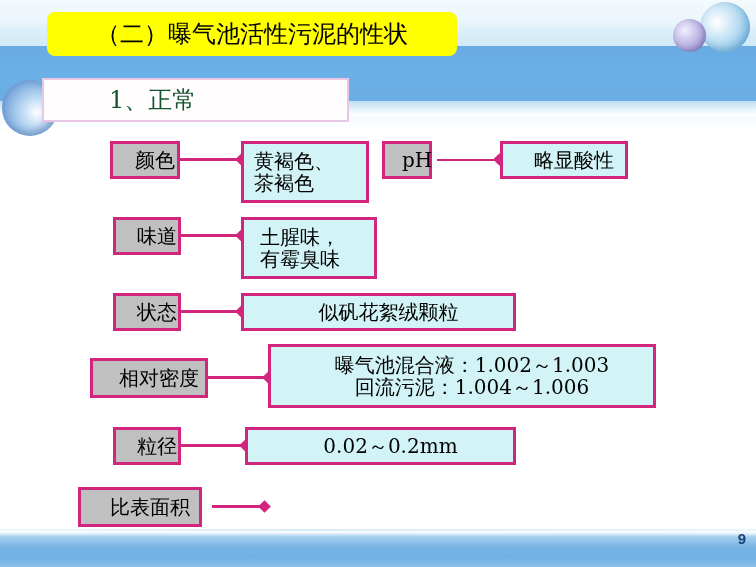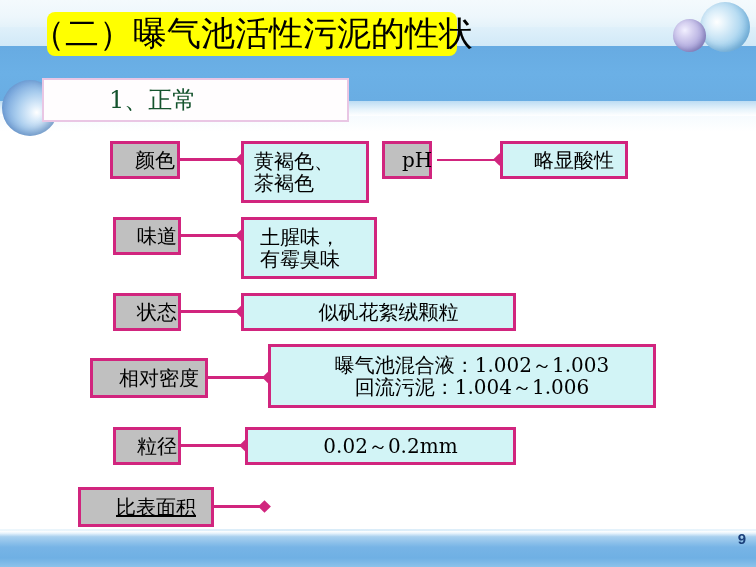--- a/index.html
+++ b/index.html
@@ -70,21 +70,21 @@
 
   
   #title-chip {
     position: absolute;
     left: 47px; top: 12px;
     width: 410px; height: 44px;
     background: #ffff00;
     border-radius: 8px;
     display: flex; align-items: center; justify-content: center;
     color: #000000;
-    font-size: 34px;
+    font-size: 24px;
     letter-spacing: 0px;
     white-space: nowrap;
     font-family: "DejaVu Serif", "Liberation Serif", serif;
   }
 
   
   #section-box {
     position: absolute;
     left: 42px; top: 78px;
     width: 307px; height: 44px;
@@ -196,21 +196,21 @@
   <div class="conn" style="left:206px; top:376px; width:62px;"></div>
   <div class="conn-dot" style="left:264px; top:373px;"></div>
   <div class="box val" style="left:268px; top:344px; width:388px; height:64px;">曝气池混合液：1.002～1.003
 回流污泥：1.004～1.006</div>
 
   <div class="box key" style="left:113px; top:427px; width:68px; height:38px;">粒径</div>
   <div class="conn" style="left:179px; top:444px; width:66px;"></div>
   <div class="conn-dot" style="left:241px; top:441px;"></div>
   <div class="box mono-val" style="left:245px; top:427px; width:271px; height:38px;">0.02～0.2mm</div>
 
-  <div class="box key" style="left:78px; top:487px; width:136px; height:40px;text-decoration:underline;">比表面积</div>
+  <div class="box key" style="left:78px; top:487px; width:124px; height:40px;">比表面积</div>
   <div class="conn" style="left:212px; top:505px; width:52px;"></div>
   <div class="conn-dot" style="left:260px; top:502px;"></div>
 
   <div class="band band-bottom-hair"></div>
   <div class="band band-bottom"></div>
   <div id="page-num">9</div>
 
 </div>
 
 </body></html>

